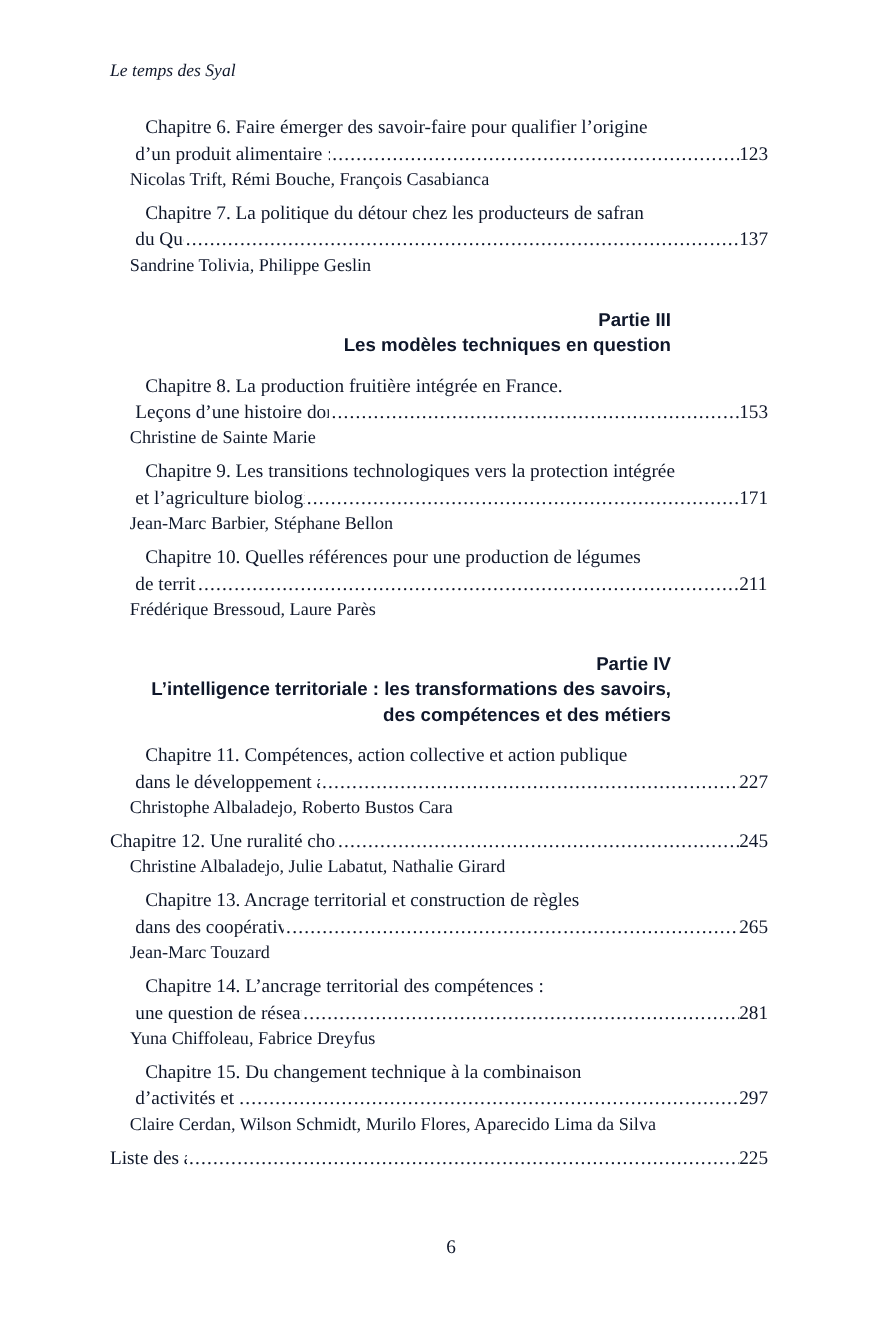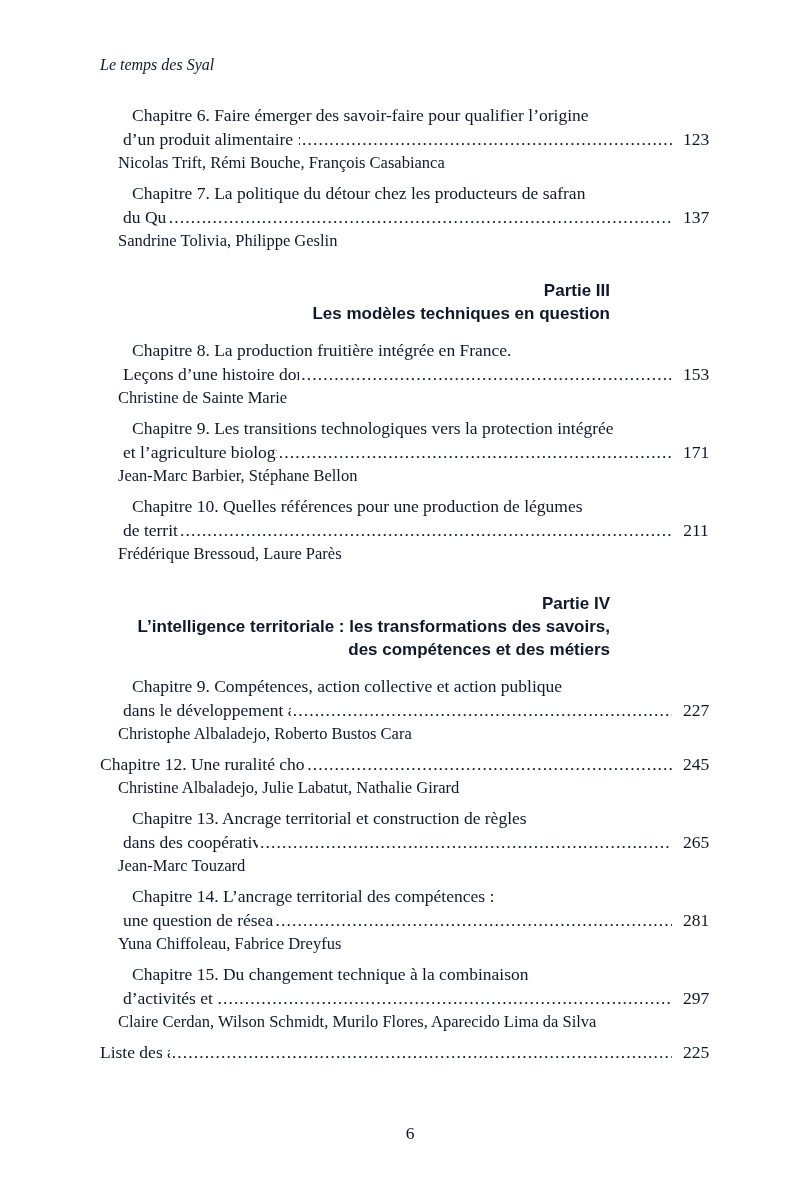--- a/index.html
+++ b/index.html
@@ -38,21 +38,21 @@
     overflow: hidden;
     white-space: nowrap;
     margin-left: 2px;
   }
   .dots::after {
     content: "..........................................................................................................................................................";
     letter-spacing: 1.1px;
   }
   .pagenum {
     flex: 0 0 48px;
-    text-align: center;
+    text-align: left;
     white-space: nowrap;
   }
   .authors {
     padding-left: 18px;
     font-size: 16.5px;
     line-height: 24px;
   }
 
   .part {
     margin: 26px 110px 13px 0;
@@ -126,21 +126,21 @@
           <span class="pagenum">211</span>
         </div>
         <div class="authors">Frédérique Bressoud, Laure Parès</div>
       </div>
       <div class="part">
         <div class="part-line">Partie IV</div>
         <div class="part-line">L’intelligence territoriale : les transformations des savoirs,</div>
         <div class="part-line">des compétences et des métiers</div>
       </div>
       <div class="entry">
-        <div class="title-line">Chapitre 9. Compétences, action collective et action publique</div>
+        <div class="title-line">Chapitre 11. Compétences, action collective et action publique</div>
         <div class="last-row indented">
           <span class="toc-text">dans le développement agricole localisé en Argentine</span>
           <span class="dots"></span>
           <span class="pagenum">227</span>
         </div>
         <div class="authors">Christophe Albaladejo, Roberto Bustos Cara</div>
       </div>
       <div class="entry">
         <div class="last-row">
           <span class="toc-text">Chapitre 12. Une ruralité choisie : cultiver du safran dans le Quercy</span>

